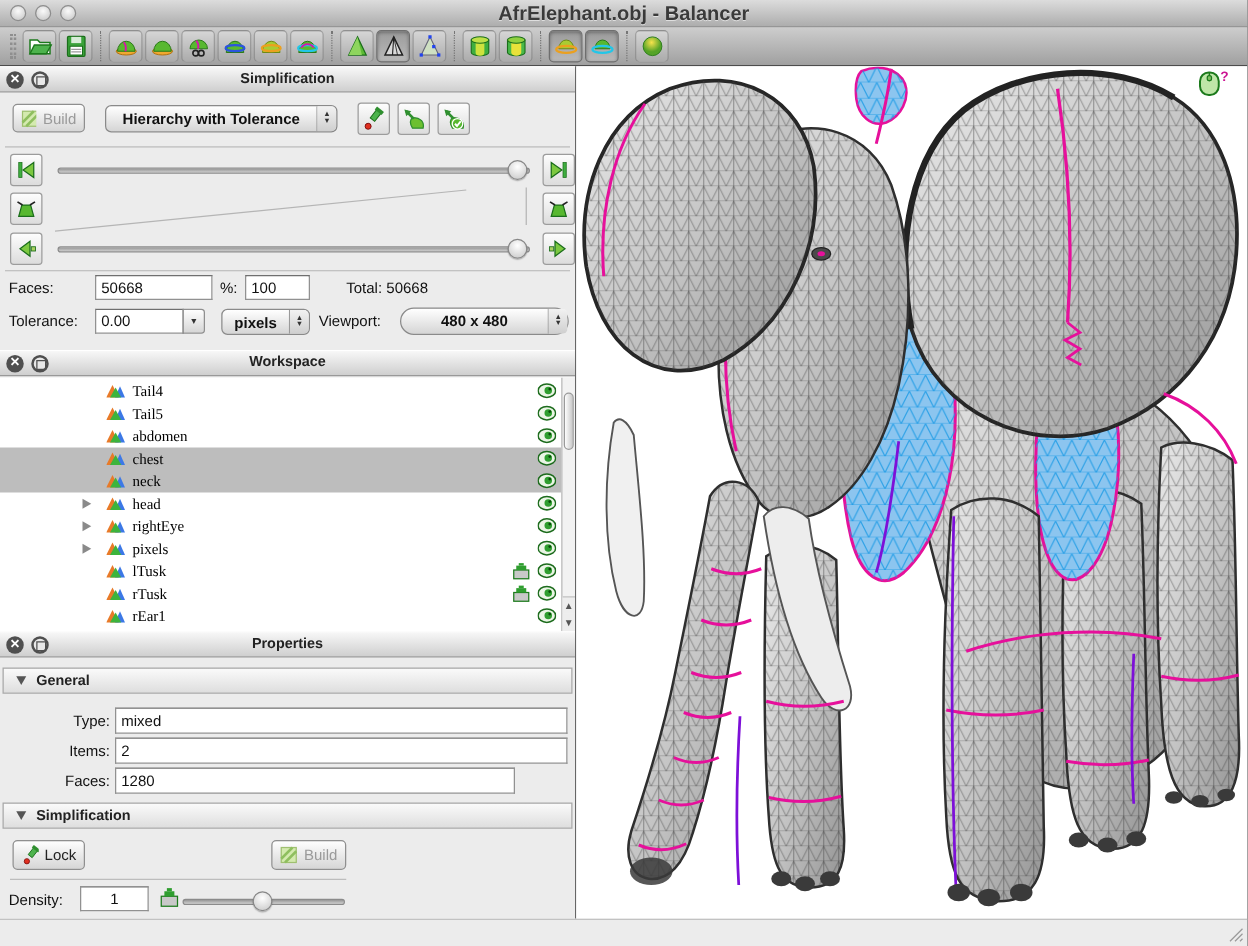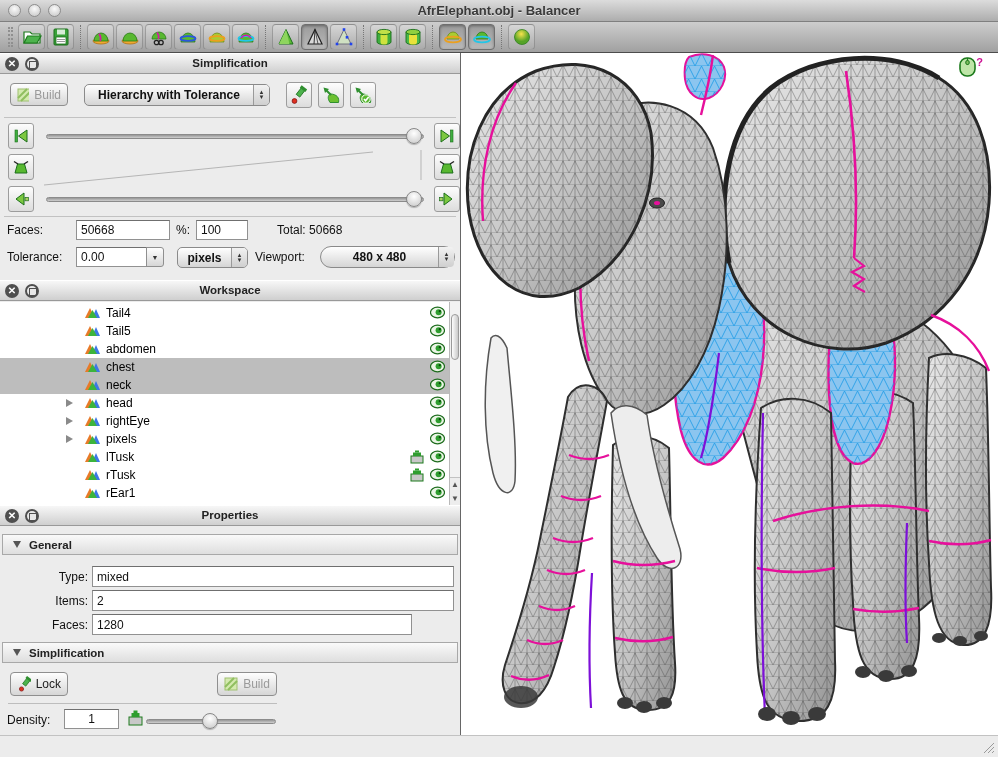--- a/index.html
+++ b/index.html
@@ -7,21 +7,21 @@
   .window{position:relative;width:998px;height:757px;background:#ececec;
     font-family:"Liberation Sans",sans-serif;color:#1a1a1a;overflow:hidden;}
 
   
   .titlebar{position:absolute;top:0;left:0;right:0;height:22px;
     background:linear-gradient(#dcdcdc,#adadad);border-bottom:1px solid #7f7f7f;}
   .tl-group{position:absolute;left:8px;top:4px;display:flex;gap:7px;}
   .tlight{width:13px;height:13px;border-radius:50%;
     background:radial-gradient(circle at 50% 35%,#fafafa,#c3c3c3);
     border:1px solid #8d8d8d;}
-  .title{position:absolute;left:0;right:0;top:3px;text-align:center;font-size:13px;
+  .title{position:absolute;left:0;right:0;top:3px;text-align:center;font-size:16px;
     font-weight:600;color:#3a3a3a;text-shadow:0 1px 0 rgba(255,255,255,.55);}
 
   
   .toolbar{position:absolute;top:22px;left:0;right:0;height:31px;
     background:linear-gradient(#cdcdcd,#a0a0a0);border-bottom:1px solid #4c4c4c;
     display:flex;align-items:center;padding:0 4px;}
   .tgrip{width:5px;height:20px;margin:0 4px;
     border-left:2px dotted #8f8f8f;border-right:2px dotted #8f8f8f;}
   .tsep{height:24px;border-left:1px dotted #767676;margin:0 5px;}
   .tbtn{width:27px;height:26px;margin:0 1px;border-radius:4px;display:flex;
@@ -71,21 +71,21 @@
     border-radius:0 4px 4px 0;}
   .track{position:absolute;height:5px;border-radius:3px;
     background:linear-gradient(#969696,#cfcfcf);border:1px solid #8b8b8b;}
   .thumb{position:absolute;width:16px;height:16px;border-radius:50%;
     background:radial-gradient(circle at 50% 32%,#ffffff,#c6c6c6);
     border:1px solid #878787;box-shadow:0 1px 1px rgba(0,0,0,.25);}
   .hairline{position:absolute;left:4px;right:4px;height:1px;background:#d8d8d8;
     border-top:1px solid #c2c2c2;}
 
   
-  .tree{position:absolute;left:0;right:0;background:#fff;overflow:hidden;}
+  .tree{position:absolute;left:0;right:0;background:#fff;overflow:hidden;font-family:Liberation Serif, serif;}
   .trow{position:absolute;left:0;right:11px;height:18px;display:flex;align-items:center;}
   .trow.sel{background:#bdbdbd;}
   .disc{position:absolute;left:66px;top:5px;width:0;height:0;
     border-left:7px solid #8a8a8a;border-top:4.5px solid transparent;
     border-bottom:4.5px solid transparent;}
   .mesh-ic{position:absolute;left:85px;top:1px;}
   .tlabel{position:absolute;left:106px;top:2px;font-size:12px;color:#000;}
   .eye-ic{position:absolute;right:4px;top:2px;}
   .clamp-badge{position:absolute;right:24px;top:2px;}
   .scrollcol{position:absolute;top:0;right:0;bottom:0;width:11px;background:#f2f2f2;

